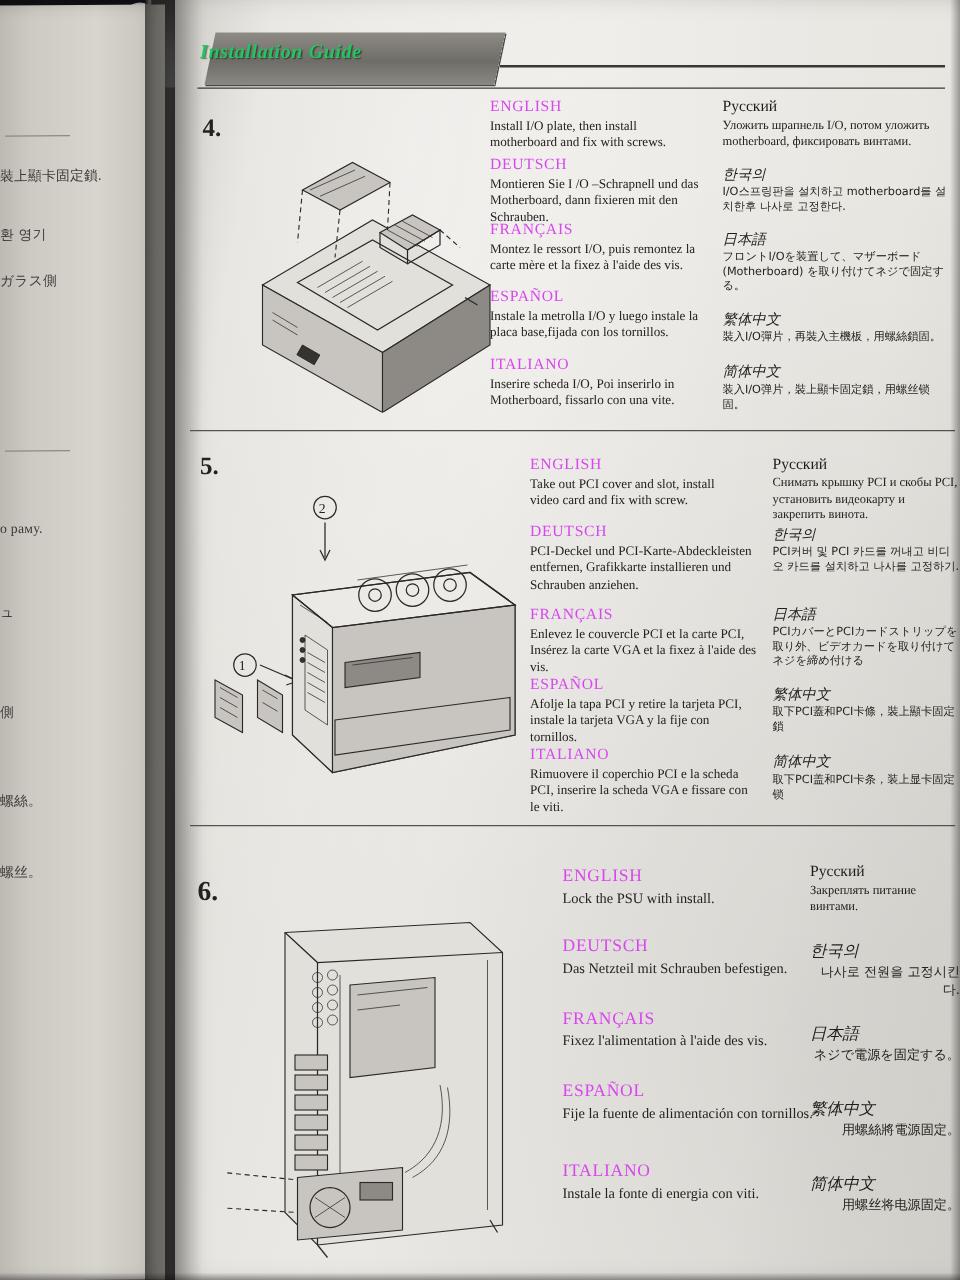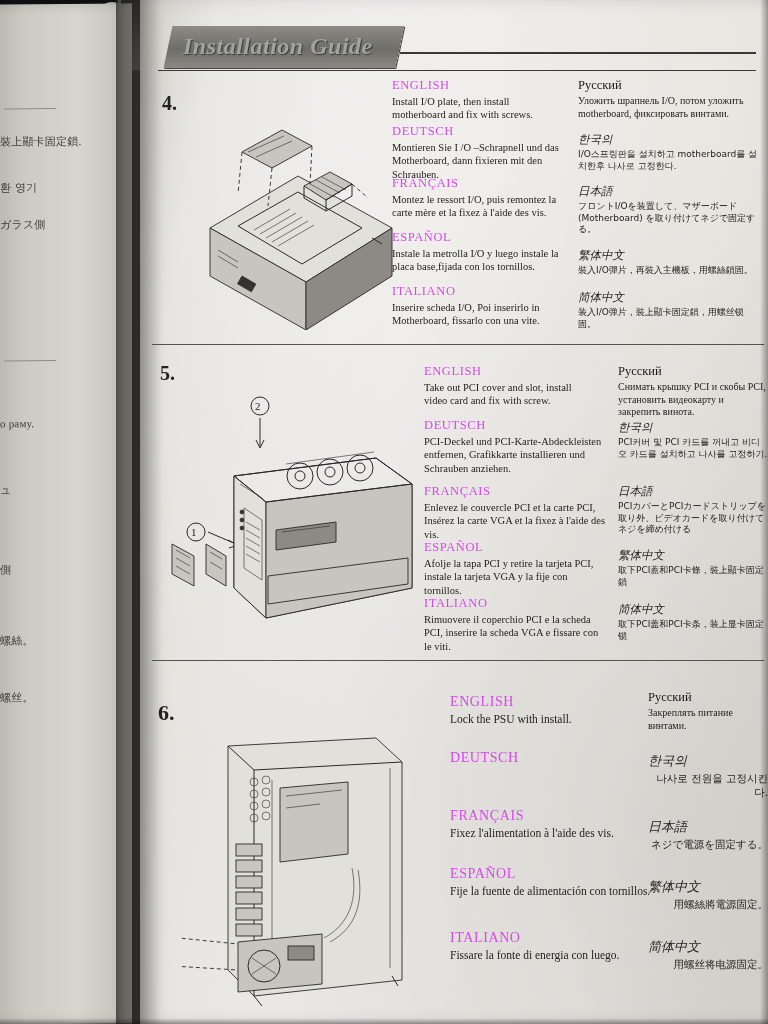--- a/index.html
+++ b/index.html
@@ -91,25 +91,25 @@
   .banner {
     position:absolute;
     left: 168px; top: 26px;
     width: 232px; height: 42px;
     background: linear-gradient(180deg,#8e8b85 0%, #6f6d68 55%, #8b8884 100%);
     transform: skewX(-12deg);
     box-shadow: 1px 1px 0 #4a4844;
   }
   .banner-text {
     position:absolute;
-    left: 183px; top: 33px;
+    left: 160px; top: 33px;
     width: 230px;
-    color: #a3a3a3;
+    color: #22c55e;
     font-style: italic;
-    font-size: 24px;
+    font-size: 16px;
     font-weight: bold;
     letter-spacing: 0.5px;
     text-shadow: 1px 1px 1px rgba(0,0,0,0.5);
   }
   .banner-rule {
     position:absolute;
     left: 400px; top: 52px;
     width: 356px; height: 2px;
     background: #3a3835;
   }
@@ -450,40 +450,41 @@
     <path class="ln" d="M74 278 L82 288"></path>
     <path class="ln" d="M212 258 L218 268"></path>
   </svg>
 
   <div class="lang-block" style="left:450px; top:830px; width:210px;" data-name="step-6-lang-en">
     <div class="lang-title big" data-name="lang-title">ENGLISH</div>
     <div class="lang-body big" data-name="lang-body">Lock the PSU with install.</div>
   </div>
   <div class="lang-block" style="left:450px; top:886px; width:230px;" data-name="step-6-lang-de">
     <div class="lang-title big" data-name="lang-title">DEUTSCH</div>
+    <div class="lang-body big" data-name="lang-body">Das Netzteil mit Schrauben befestigen.</div>
   </div>
   <div class="lang-block" style="left:450px; top:944px; width:230px;" data-name="step-6-lang-fr">
     <div class="lang-title big" data-name="lang-title">FRANÇAIS</div>
     <div class="lang-body big" data-name="lang-body">Fixez l'alimentation à l'aide des vis.</div>
   </div>
 
   <div class="lang-block" style="left:450px; top:999px; width:240px; position:absolute;" data-name="step-6-lang-es">
     <div class="lang-title big" data-name="lang-title">ESPAÑOL</div>
     <div class="lang-body big" data-name="lang-body">Fije la fuente de alimentación con tornillos.</div>
   </div>
 
   <style>
     [data-name="step-6-lang-es"] { top: 866px !important; }
     [data-name="step-6-lang-fr"] { top: 808px !important; }
     [data-name="step-6-lang-de"] { top: 750px !important; }
     [data-name="step-6-lang-en"] { top: 694px !important; }
   </style>
   <div class="lang-block" style="left:450px; top:930px; width:240px;" data-name="step-6-lang-it">
     <div class="lang-title big" data-name="lang-title">ITALIANO</div>
-    <div class="lang-body big" data-name="lang-body">Fissare la fonte di energia con luego.</div>
+    <div class="lang-body big" data-name="lang-body">Instale la fonte di energia con viti.</div>
   </div>
 
   <div class="lang-block" style="left:648px; top:690px; width:120px;" data-name="step-6-lang-ru">
     <div class="cyr-title" data-name="lang-title">Русский</div>
     <div class="cyr-body" data-name="lang-body">Закреплять питание винтами.</div>
   </div>
   <div class="lang-block" style="left:648px; top:752px; width:120px;" data-name="step-6-lang-ko">
     <div class="cjk-title big" data-name="lang-title">한국의</div>
     <div class="cjk-body big" data-name="lang-body">나사로 전원을 고정시킨다.</div>
   </div>

